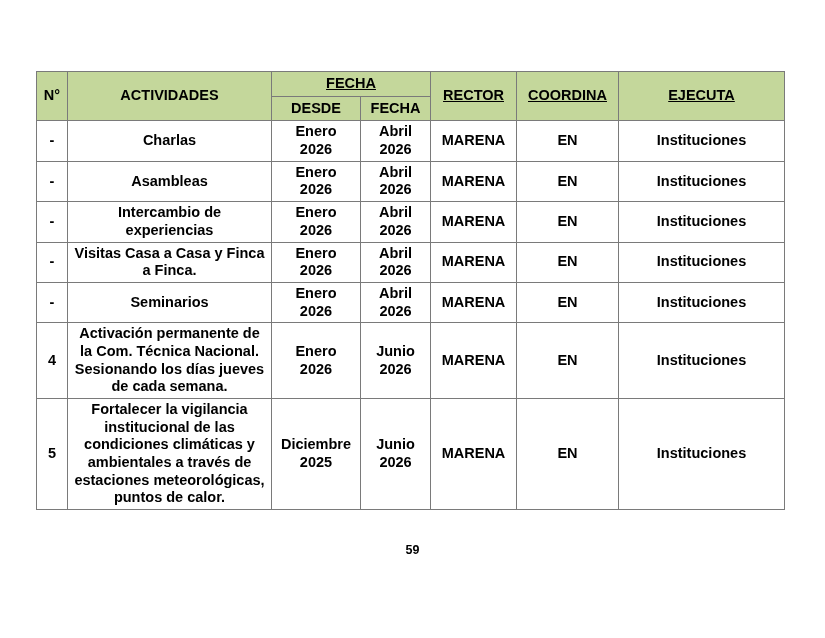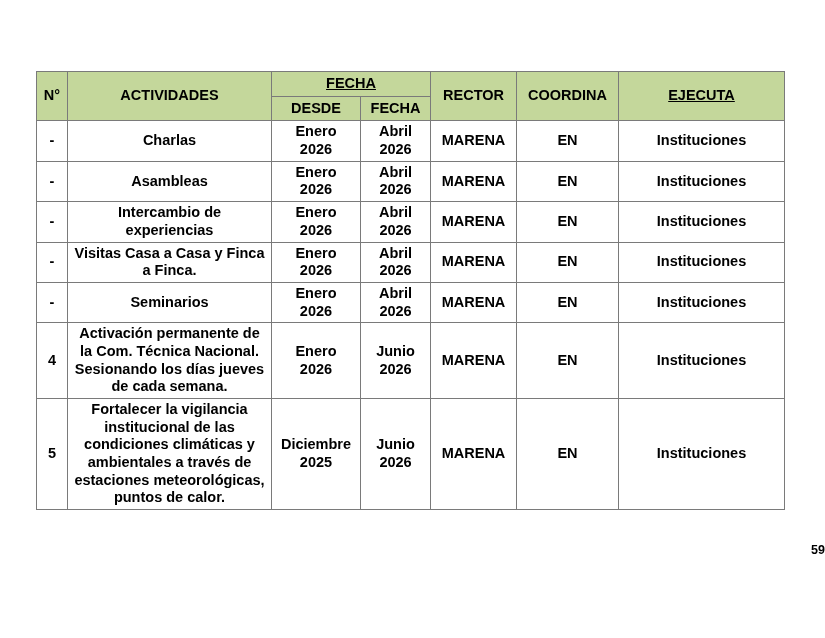--- a/index.html
+++ b/index.html
@@ -56,21 +56,21 @@
     text-align: center;
     padding-top: 3px;
     padding-bottom: 3px;
   }
   th.h-num      { font-size: 14.5px; }
   th.h-act      { text-align: left; padding-left: 7px; }
   th.h-fecha    { font-size: 15px; text-decoration: underline; }
   th.h-desde,
   th.h-hasta    { font-size: 14.5px; }
   th.h-rector,
-  th.h-coordina { font-size: 14.5px; }
+  th.h-coordina { font-size: 14.5px; text-decoration: underline; }
   th.h-ejecuta  { font-size: 14.5px; text-decoration: underline; }
 
   td.d-num {
     text-align: center;
     font-size: 15px;
   }
   td.d-act {
     text-align: center;
     padding-left: 7px;
     padding-right: 6px;
@@ -81,21 +81,21 @@
   }
   td.d-date .y {
     display: block;
   }
 
   .page-number {
     position: absolute;
     left: 0;
     top: 543px;
     width: 825px;
-    text-align: right;
+    text-align: center;
     font-size: 12.5px;
     font-weight: bold;
     font-family: "Liberation Sans", sans-serif;
   }
 </style>
 </head>
 <body>
 
 <div class="page">
 

